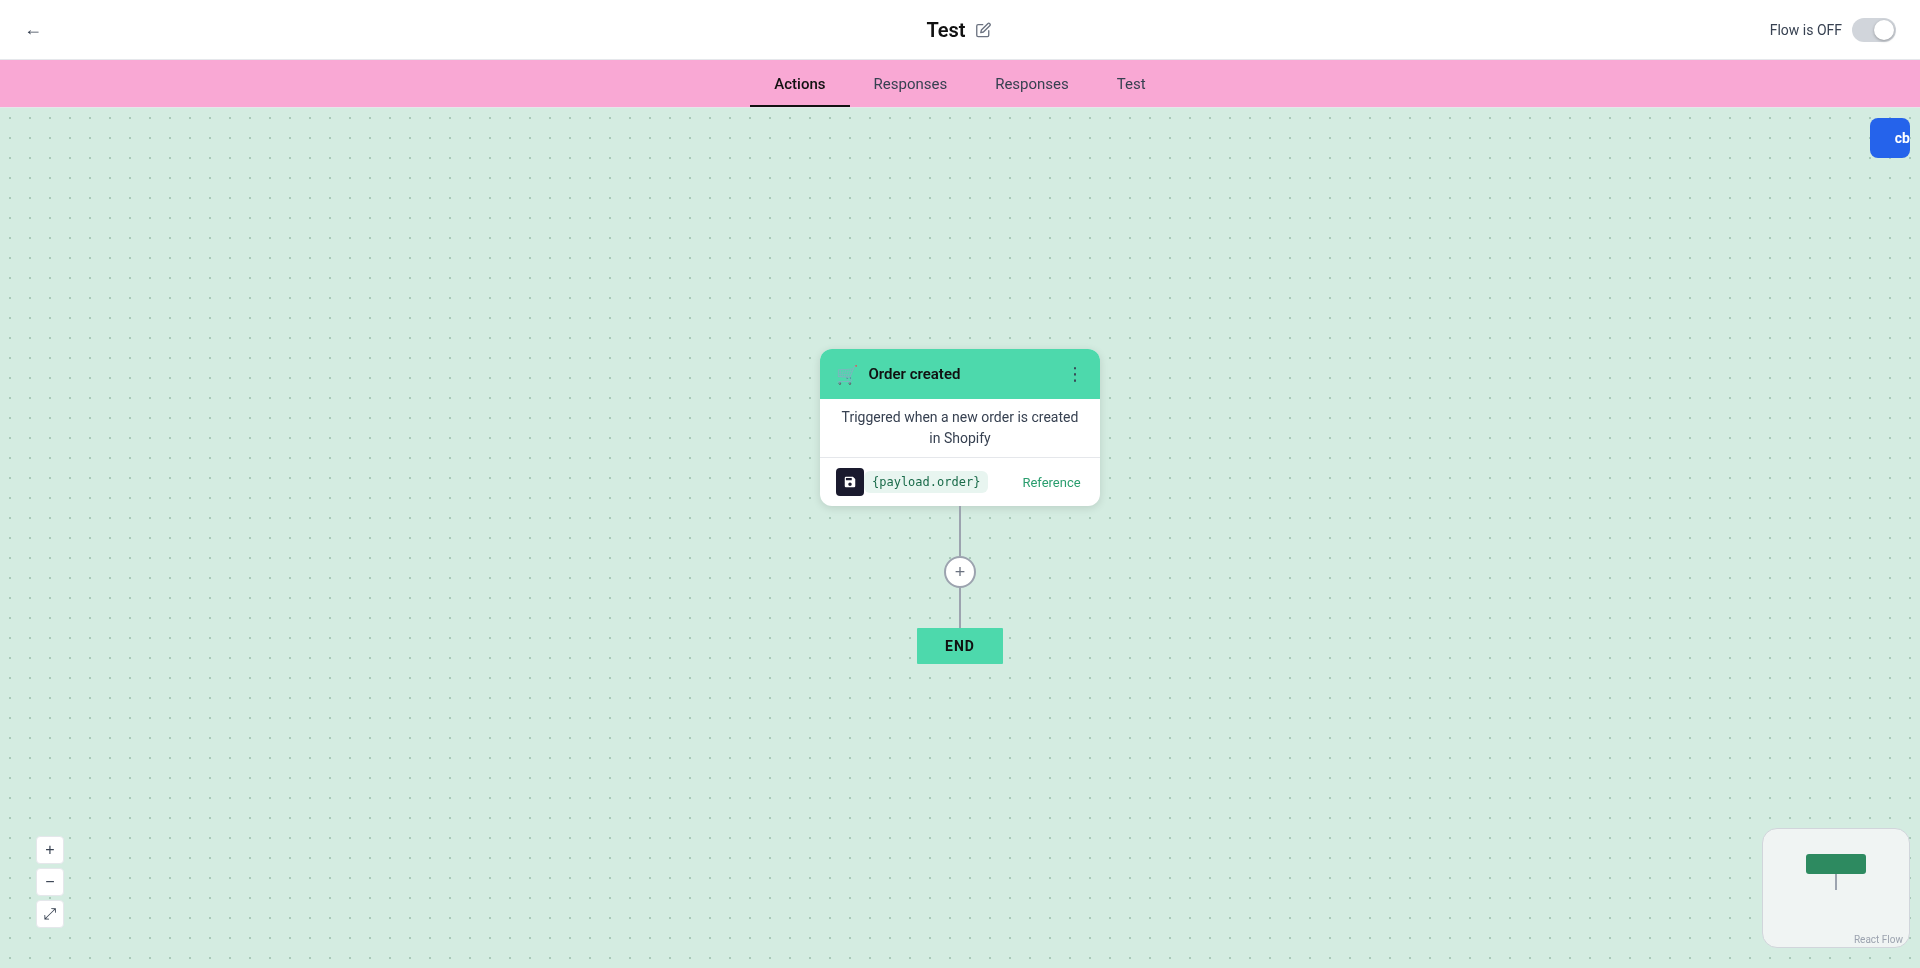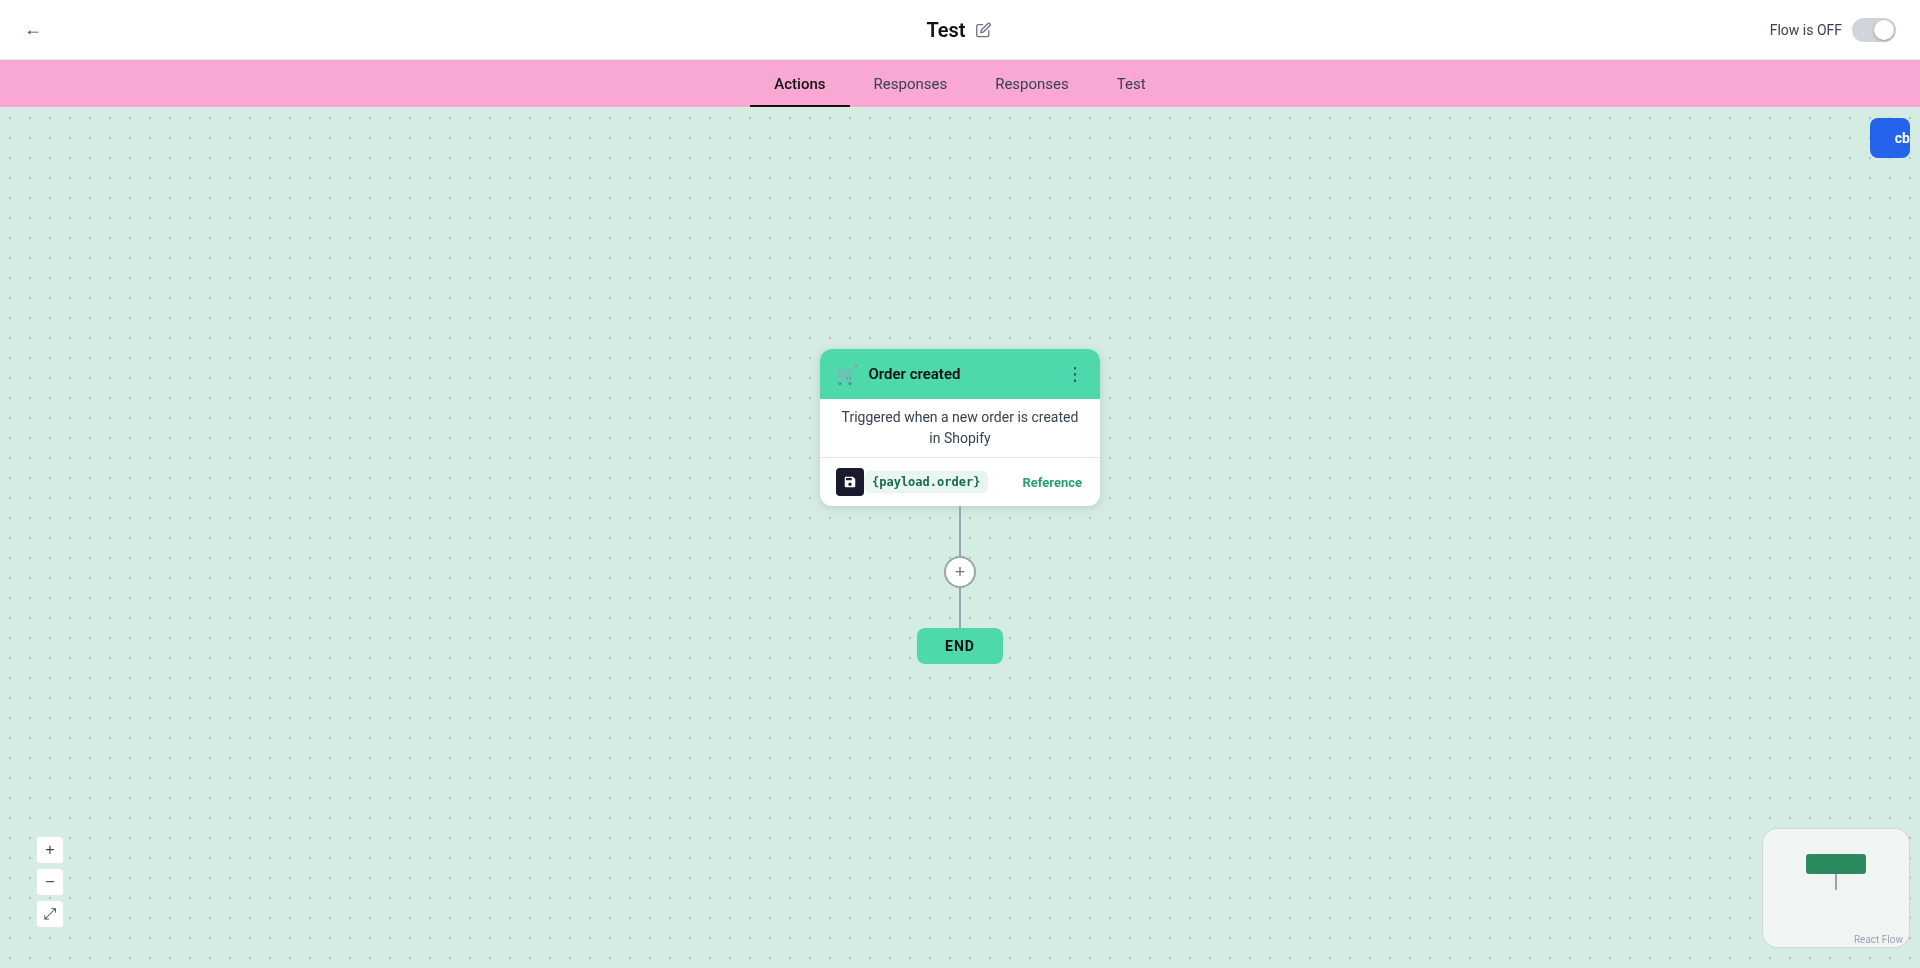--- a/index.html
+++ b/index.html
@@ -95,21 +95,21 @@
     }
     .node-menu-btn {
       background: none; border: none; cursor: pointer; font-size: 18px; color: #374151;
       display: flex; align-items: center;
     }
     .node-body {
       padding: 8px 16px; text-align: center; font-size: 14px; color: #374151;
       line-height: 1.5; border-bottom: 1px solid #e5e7eb;
     }
     .node-footer {
-      padding: 10px 16px; display: flex; align-items: center; gap: 0; font-weight: bold;
+      padding: 10px 16px; display: flex; align-items: center; gap: 0;
     }
     .save-icon {
       width: 28px; height: 28px; background: #1a1a2e; border-radius: 4px;
       display: flex; align-items: center; justify-content: center; color: #fff; font-size: 14px;
     }
     .payload-tag {
       background: #e8f5f0; color: #1a6b4a; padding: 4px 8px; border-radius: 6px;
       font-size: 12px; font-family: monospace;
     }
     .reference-link {
@@ -128,21 +128,21 @@
       cursor: pointer; font-size: 18px; color: #6b7280;
     }
 
     
     .connector2 {
       width: 2px; height: 40px; background: #9ca3af;
     }
 
     
     .end-node {
-      background: #4dd9ac; padding: 10px 28px; border-radius: 8px;
+      background: #4dd9ac; padding: 10px 28px; border-radius: 1px;
       font-size: 14px; font-weight: 700; color: #111; letter-spacing: 1px;
     }
 
     
     .zoom-controls {
       position: absolute; bottom: 40px; left: 36px;
       display: flex; flex-direction: column; gap: 4px;
     }
     .zoom-btn {
       width: 28px; height: 28px; background: #fff; border: 1px solid #e5e7eb;

